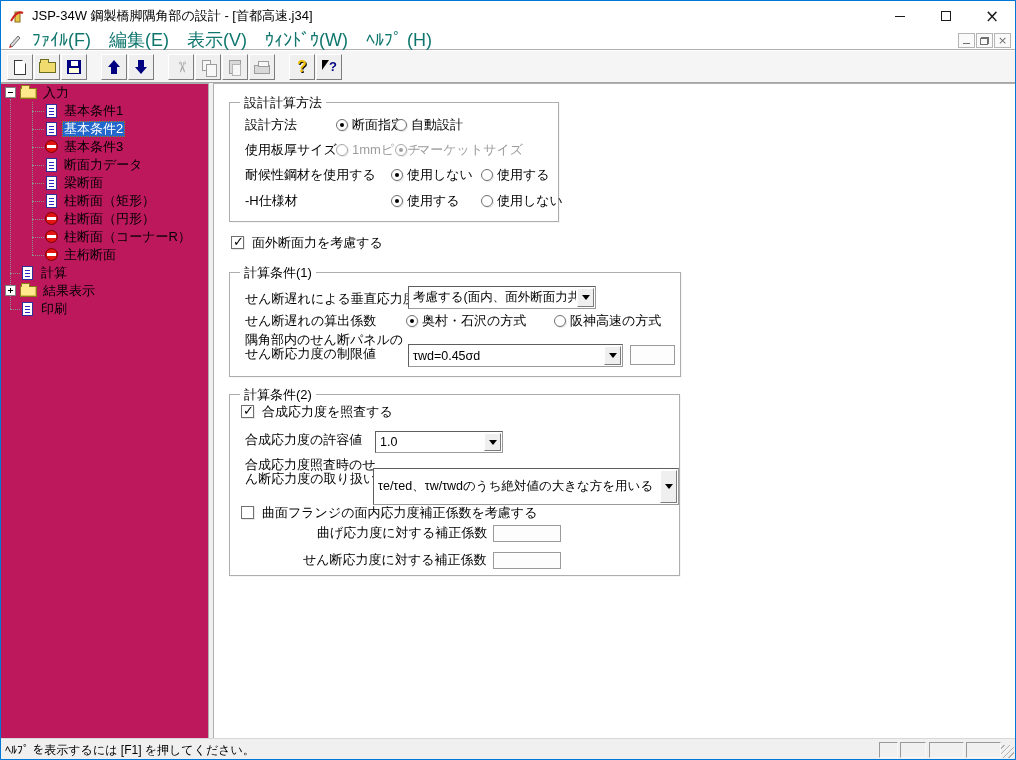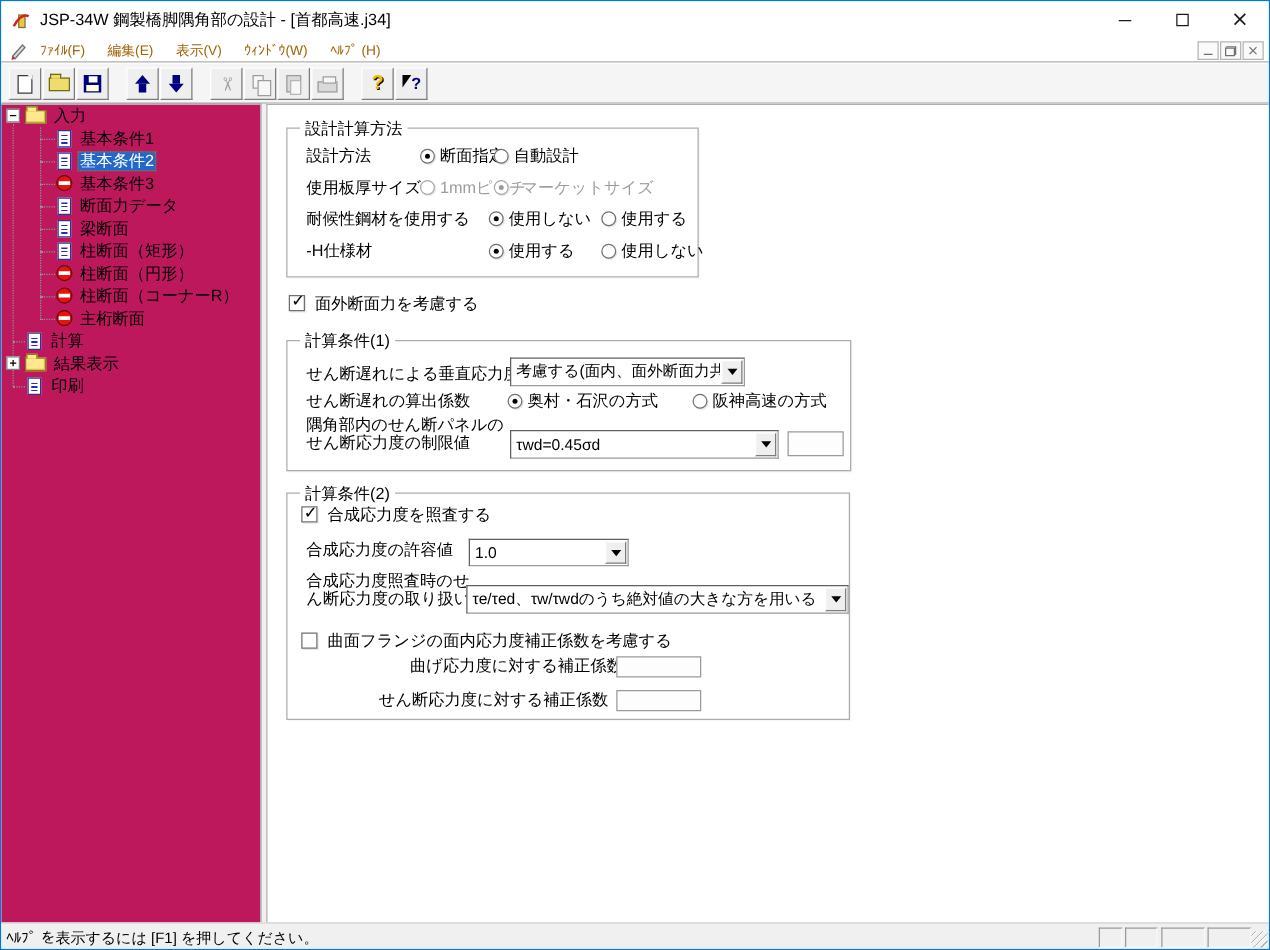--- a/index.html
+++ b/index.html
@@ -16,21 +16,21 @@
   .win-controls { position:absolute; right:0; top:0; height:30px; display:flex; }
   .win-btn { width:46px; height:30px; display:flex; align-items:center; justify-content:center; }
   .glyph-min { width:10px; height:1px; background:#1a1a1a; }
   .glyph-max { width:10px; height:10px; border:1px solid #1a1a1a; }
   .glyph-close { font-size:17px; line-height:1; color:#1a1a1a; font-family:"DejaVu Sans",sans-serif; }
 
   
   .menubar { position:absolute; left:0; top:30px; right:0; height:19px; background:#fff;
              border-bottom:1px solid #b0b0b0; display:flex; align-items:center; }
   .menu-icon { margin-left:6px; width:16px; height:15px; }
-  .menu-item { padding:0 9px; font-size:11px; color:#a16207; white-space:nowrap; }
+  .menu-item { padding:0 9px; font-size:18px; color:#0f766e; white-space:nowrap; }
   .mdi-controls { position:absolute; right:4px; top:2px; display:flex; gap:1px; }
   .mdi-btn { width:17px; height:15px; background:#fafafa; border:1px solid #b5b5b5;
              display:flex; align-items:center; justify-content:center; color:#6d6d6d; }
   .mdi-min { width:7px; height:1px; background:#6d6d6d; margin-top:6px; }
   .mdi-restore { position:relative; width:9px; height:8px; }
   .mdi-restore::before { content:""; position:absolute; top:0; right:0; width:6px; height:5px; border:1px solid #707070; }
   .mdi-restore::after  { content:""; position:absolute; bottom:0; left:0; width:6px; height:5px; border:1px solid #707070; background:#fafafa; }
   .mdi-close { font-size:11px; line-height:1; font-family:"DejaVu Sans",sans-serif; }
 
   
@@ -357,29 +357,29 @@
         <span class="lbl" style="left:32px; top:9px">合成応力度を照査する</span>
 
         <span class="lbl" style="left:15px; top:37px">合成応力度の許容値</span>
         <div class="combo" style="left:145px; top:36px; width:128px; height:22px;">
           <span class="txt">1.0</span>
           <span class="btn"></span>
         </div>
 
         <span class="lbl" style="left:15px; top:62px">合成応力度照査時のせ</span>
         <span class="lbl" style="left:15px; top:76px">ん断応力度の取り扱い</span>
-        <div class="combo" style="left:143px; top:73px; width:306px; height:23px;">
+        <div class="combo" style="left:143px; top:73px; width:306px; height:37px;">
           <span class="txt">τe/τed、τw/τwdのうち絶対値の大きな方を用いる</span>
           <span class="btn"></span>
         </div>
 
         <span class="checkbox" style="left:11px; top:111px"></span>
         <span class="lbl" style="left:32px; top:110px">曲面フランジの面内応力度補正係数を考慮する</span>
 
-        <span class="lbl" style="left:98px; top:130px">曲げ応力度に対する補正係数</span>
+        <span class="lbl" style="left:87px; top:130px">曲げ応力度に対する補正係数</span>
         <div class="dinput" style="left:263px; top:130px; width:68px; height:17px;"></div>
 
         <span class="lbl" style="left:73px; top:157px">せん断応力度に対する補正係数</span>
         <div class="dinput" style="left:263px; top:157px; width:68px; height:17px;"></div>
       </div>
 
     </div>
   </div>
 
   <div class="statusbar">

